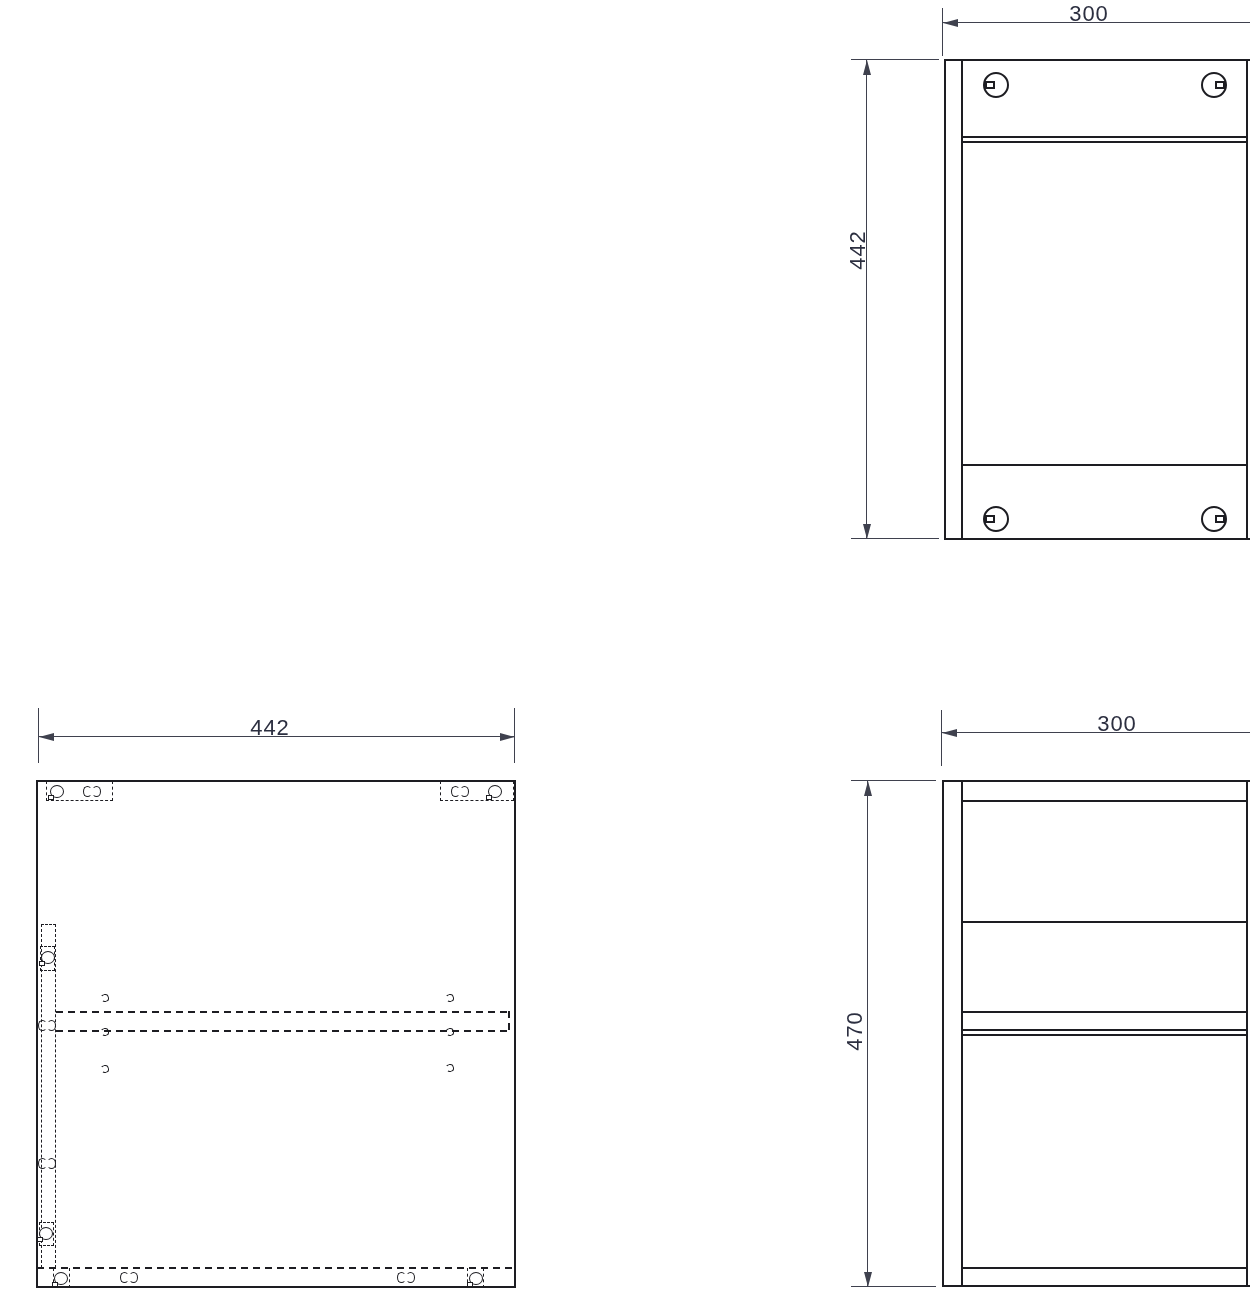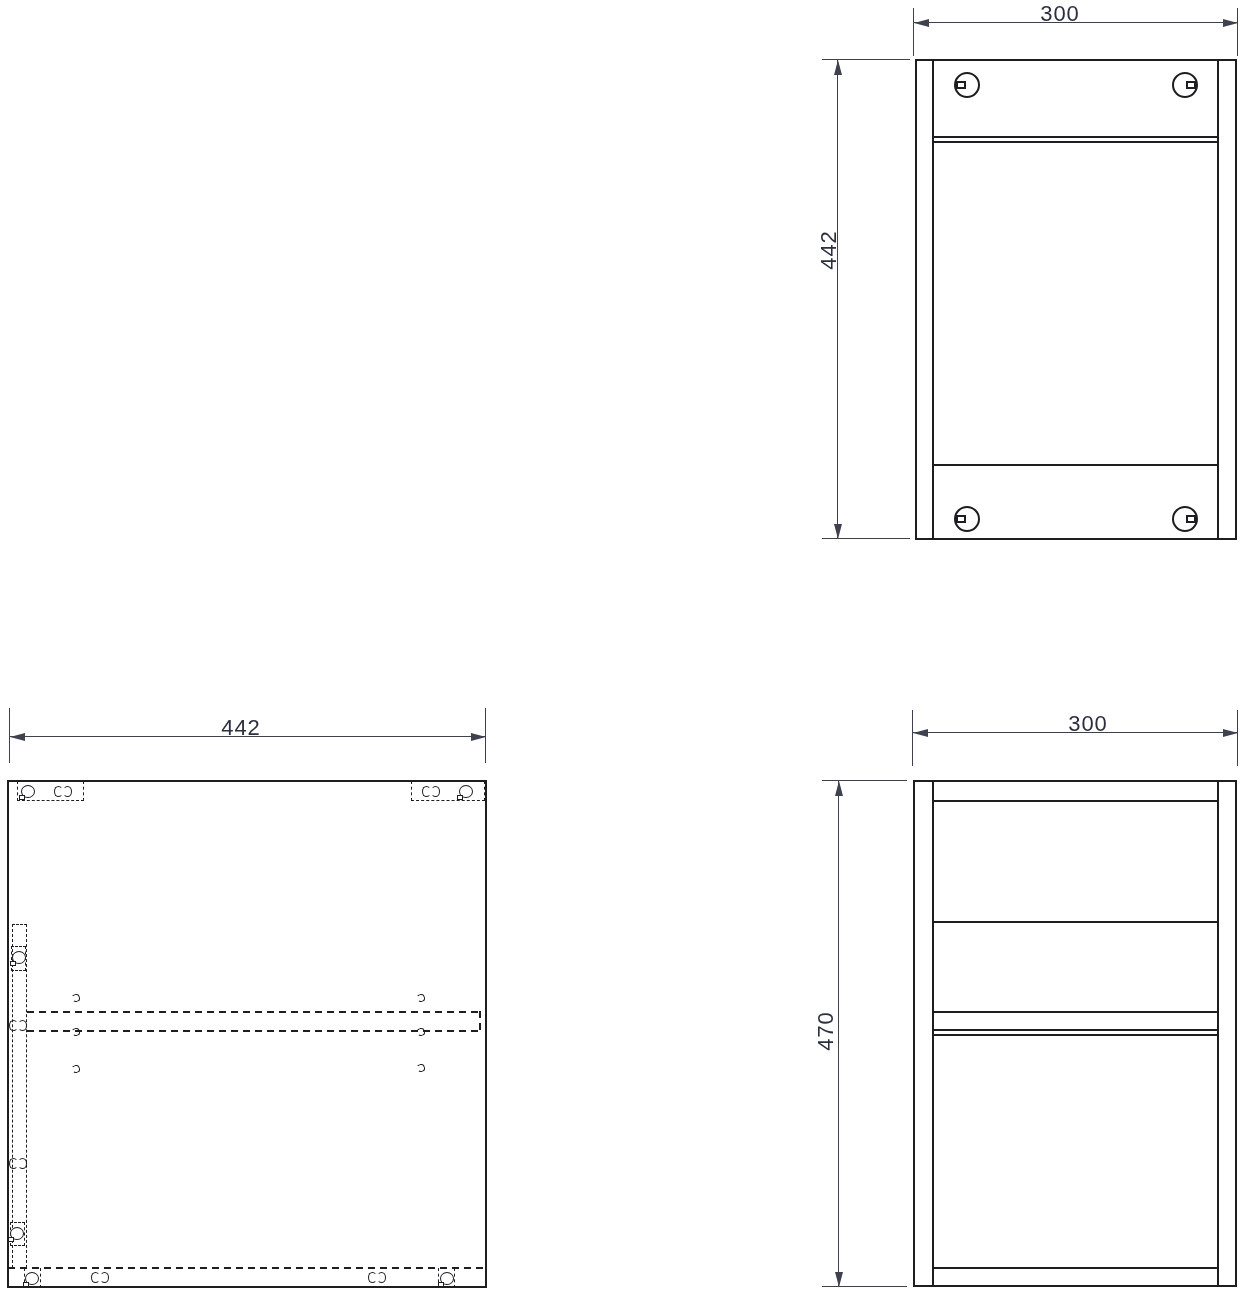--- a/index.html
+++ b/index.html
@@ -4,21 +4,21 @@
 <style>
   :root{
     --line:#1d1d22;
     --dim:#3f414e;
     --text:#2c2f40;
     --bg:#ffffff;
   }
   html,body{margin:0;padding:0;background:var(--bg);}
   .canvas{position:relative;width:1250px;height:1300px;background:var(--bg);overflow:hidden;
           font-family:"Liberation Sans", sans-serif;}
-  .grp{position:absolute;inset:0;}
+  .grp{position:absolute;inset:0;margin-left:29px;}
   
   .rect{position:absolute;border:2px solid var(--line);background:#fff;box-sizing:border-box;}
   .hl{position:absolute;background:var(--line);height:2px;}
   .vl{position:absolute;background:var(--line);width:2px;}
   
   .dim-h{position:absolute;background:var(--dim);height:1.3px;}
   .dim-v{position:absolute;background:var(--dim);width:1.3px;}
   .ar{position:absolute;width:0;height:0;}
   .ar.l{border-top:4px solid transparent;border-bottom:4px solid transparent;border-right:15px solid var(--dim);}
   .ar.r{border-top:4px solid transparent;border-bottom:4px solid transparent;border-left:15px solid var(--dim);}

